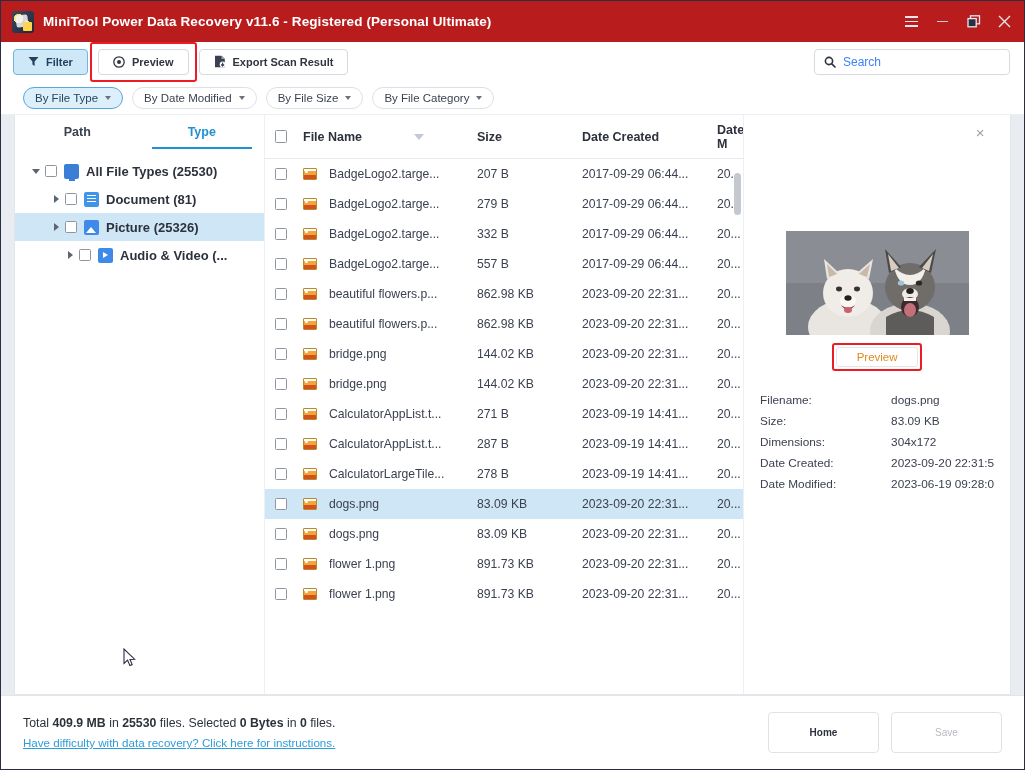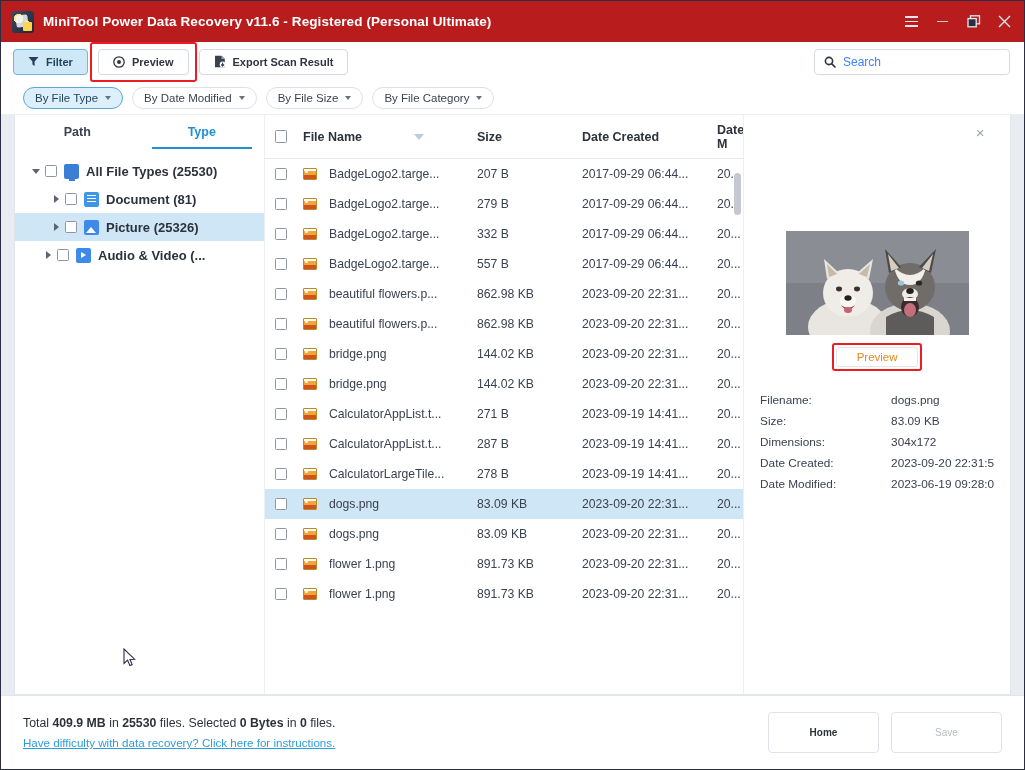--- a/index.html
+++ b/index.html
@@ -368,21 +368,21 @@
             <span>Document (81)</span>
           </div>
           <div class="tnode sel" style="padding-left:32px;">
             <span class="tw">
                 <span class="chev"></span>
               </span>
             <span class="cb"></span>
             <span class="ticon ic-pic"></span>
             <span>Picture (25326)</span>
           </div>
-          <div class="tnode" style="padding-left:24px;">
+          <div class="tnode" style="padding-left:46px;">
             <span class="tw">
                 <span class="chev"></span>
               </span>
             <span class="cb"></span>
             <span class="ticon ic-av"></span>
             <span>Audio &amp; Video (...</span>
           </div>
         </div>
 
         <div class="cursor">

